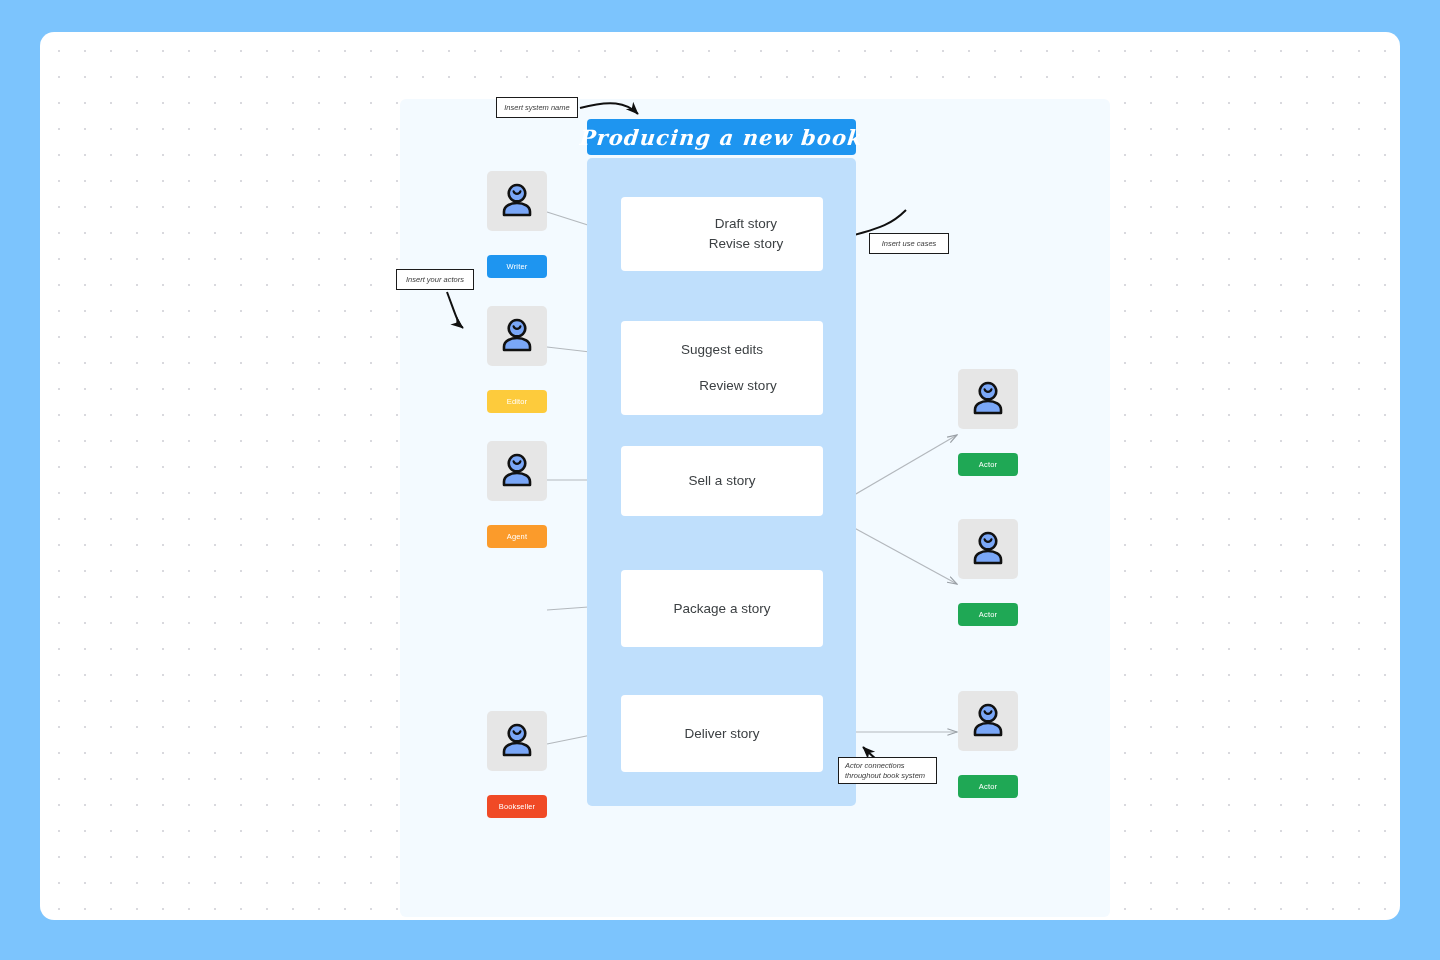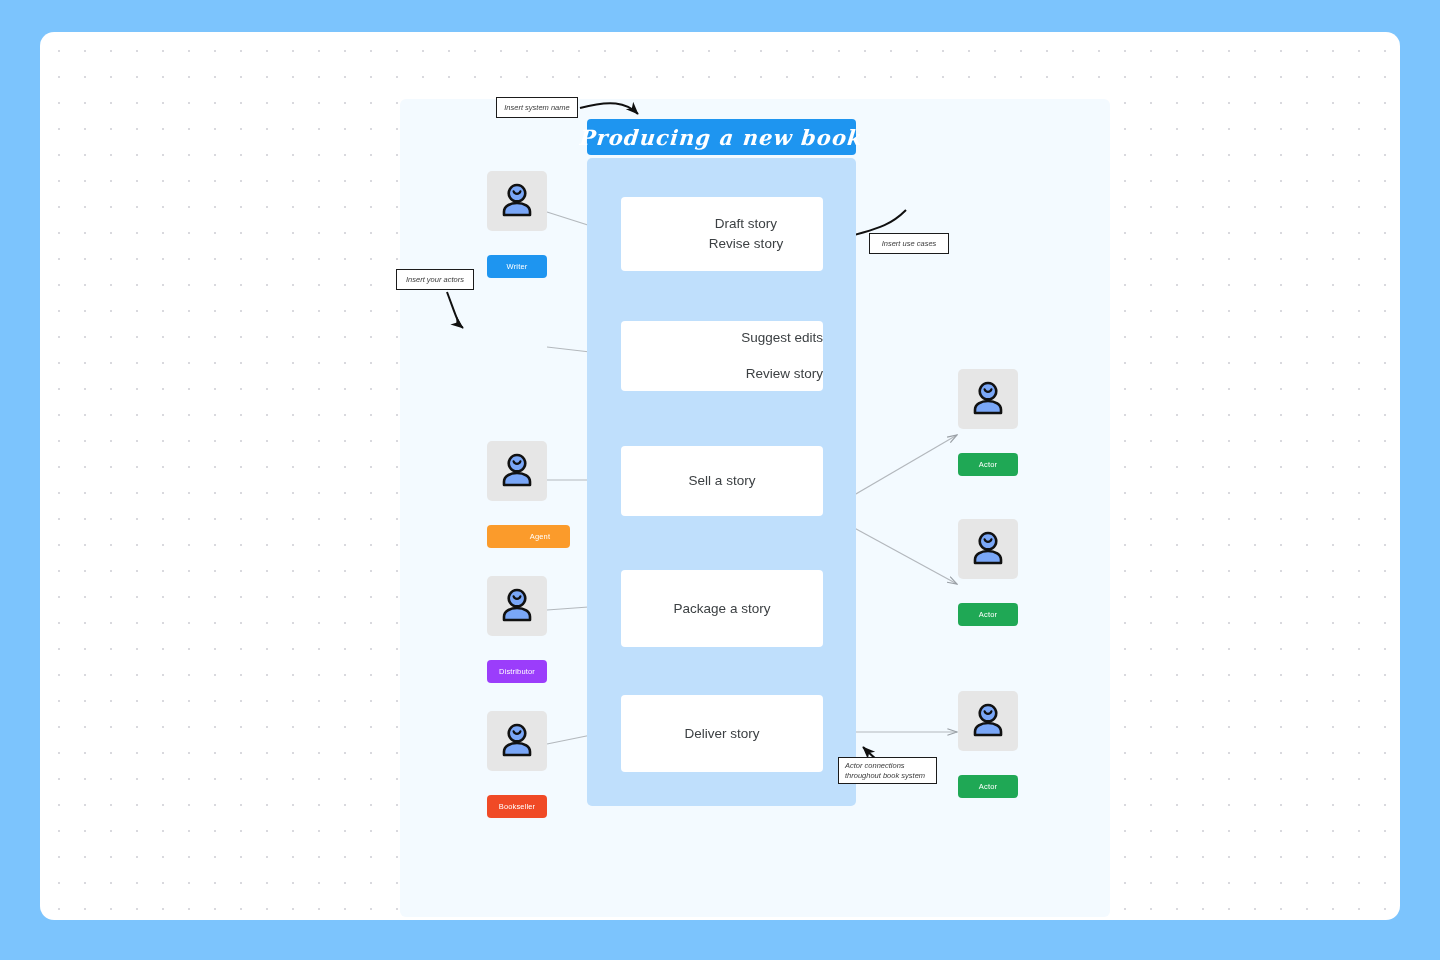--- a/index.html
+++ b/index.html
@@ -100,21 +100,21 @@
   .usecase .uc-line {
     color: #3c4043;
     font-size: 13.5px;
     line-height: 20px;
     text-align: center;
     white-space: nowrap;
   }
   .usecase .uc-line.spaced { margin-top: 16px; margin-left: 32px; }
 
   #uc-draft    { left: 581px; top: 165px; width: 202px; height: 74px; padding-left: 48px; }
-  #uc-edits    { left: 581px; top: 289px; width: 202px; height: 70px; align-items: flex-end; }
+  #uc-edits    { left: 581px; top: 289px; width: 202px; height: 94px; }
   #uc-sell     { left: 581px; top: 414px; width: 202px; height: 70px; }
   #uc-package  { left: 581px; top: 538px; width: 202px; height: 77px; }
   #uc-deliver  { left: 581px; top: 663px; width: 202px; height: 77px; }
 
   
   .actor {
     position: absolute;
     width: 60px;
   }
   .actor .avatar {
@@ -242,42 +242,42 @@
     <div class="avatar">
       <svg width="40" height="40" viewBox="0 0 40 40">
         <path d="M20 4 a8.2 8.2 0 1 1 -0.01 0 Z" fill="#7aa7f7" stroke="#111" stroke-width="2.6"></path>
         <path d="M16.6 10.4 a3.6 3.6 0 0 0 6.8 0" fill="none" stroke="#111" stroke-width="2.2" stroke-linecap="round"></path>
         <path d="M7 34 v-3.2 C7 25.4 12.8 22 20 22 s13 3.4 13 8.8 V34 Z" fill="#7aa7f7" stroke="#111" stroke-width="2.6" stroke-linejoin="round"></path>
       </svg>
     </div>
     <div class="actor-label" style="background:#1e95f0;">Writer</div>
   </div>
 
+  <div class="actor" style="left:447px; top:274px;">
+    <div class="avatar">
+      <svg width="40" height="40" viewBox="0 0 40 40">
+        <path d="M20 4 a8.2 8.2 0 1 1 -0.01 0 Z" fill="#7aa7f7" stroke="#111" stroke-width="2.6"></path>
+        <path d="M16.6 10.4 a3.6 3.6 0 0 0 6.8 0" fill="none" stroke="#111" stroke-width="2.2" stroke-linecap="round"></path>
+        <path d="M7 34 v-3.2 C7 25.4 12.8 22 20 22 s13 3.4 13 8.8 V34 Z" fill="#7aa7f7" stroke="#111" stroke-width="2.6" stroke-linejoin="round"></path>
+      </svg>
+    </div>
+    <div class="actor-label" style="background:#fdcb3c;">Editor</div>
+  </div>
 
   <div class="actor" style="left:447px; top:409px;">
     <div class="avatar">
       <svg width="40" height="40" viewBox="0 0 40 40">
         <path d="M20 4 a8.2 8.2 0 1 1 -0.01 0 Z" fill="#7aa7f7" stroke="#111" stroke-width="2.6"></path>
         <path d="M16.6 10.4 a3.6 3.6 0 0 0 6.8 0" fill="none" stroke="#111" stroke-width="2.2" stroke-linecap="round"></path>
         <path d="M7 34 v-3.2 C7 25.4 12.8 22 20 22 s13 3.4 13 8.8 V34 Z" fill="#7aa7f7" stroke="#111" stroke-width="2.6" stroke-linejoin="round"></path>
       </svg>
     </div>
-    <div class="actor-label" style="background:#fb9b2b;padding-left:23px;">Agent</div>
-  </div>
-
-  <div class="actor" style="left:447px; top:544px;">
-    <div class="avatar">
-      <svg width="40" height="40" viewBox="0 0 40 40">
-        <path d="M20 4 a8.2 8.2 0 1 1 -0.01 0 Z" fill="#7aa7f7" stroke="#111" stroke-width="2.6"></path>
-        <path d="M16.6 10.4 a3.6 3.6 0 0 0 6.8 0" fill="none" stroke="#111" stroke-width="2.2" stroke-linecap="round"></path>
-        <path d="M7 34 v-3.2 C7 25.4 12.8 22 20 22 s13 3.4 13 8.8 V34 Z" fill="#7aa7f7" stroke="#111" stroke-width="2.6" stroke-linejoin="round"></path>
-      </svg>
-    </div>
-    <div class="actor-label" style="background:#9b3dfb;">Distributor</div>
-  </div>
+    <div class="actor-label" style="background:#fb9b2b;">Agent</div>
+  </div>
+
 
   <div class="actor" style="left:447px; top:679px;text-align:center;">
     <div class="avatar">
       <svg width="40" height="40" viewBox="0 0 40 40">
         <path d="M20 4 a8.2 8.2 0 1 1 -0.01 0 Z" fill="#7aa7f7" stroke="#111" stroke-width="2.6"></path>
         <path d="M16.6 10.4 a3.6 3.6 0 0 0 6.8 0" fill="none" stroke="#111" stroke-width="2.2" stroke-linecap="round"></path>
         <path d="M7 34 v-3.2 C7 25.4 12.8 22 20 22 s13 3.4 13 8.8 V34 Z" fill="#7aa7f7" stroke="#111" stroke-width="2.6" stroke-linejoin="round"></path>
       </svg>
     </div>
     <div class="actor-label" style="background:#f04a26;">Bookseller</div>

